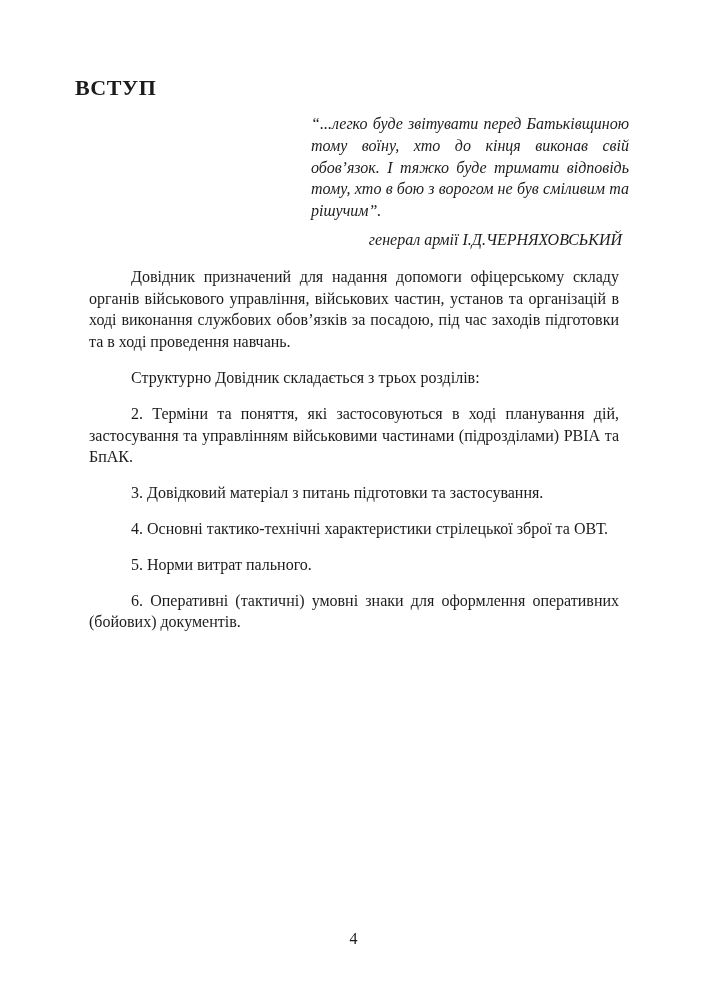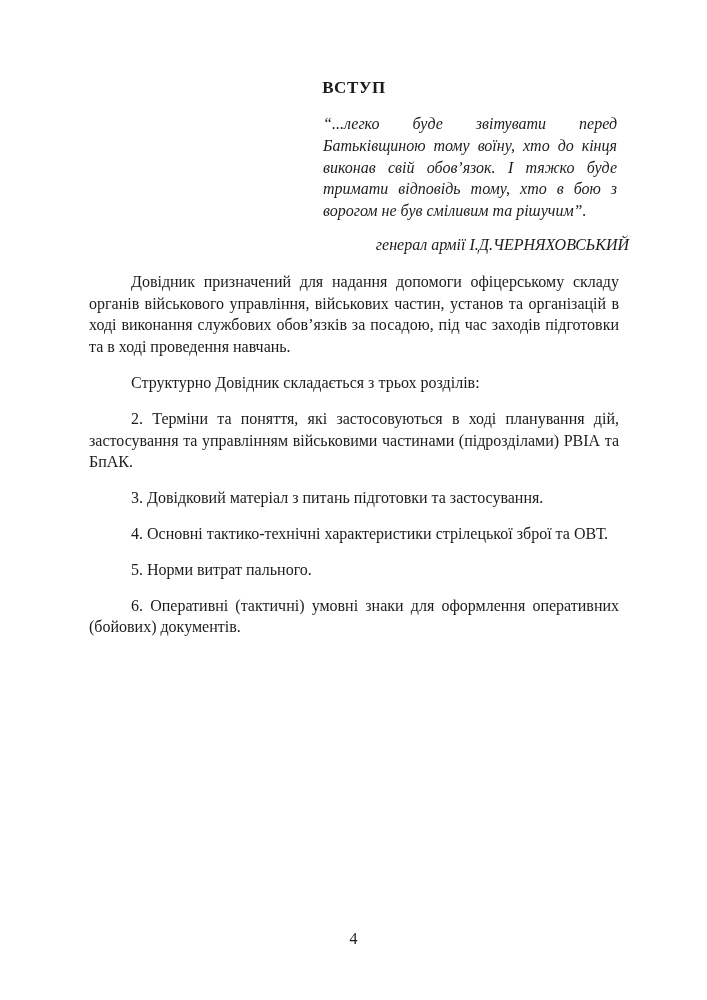--- a/index.html
+++ b/index.html
@@ -14,39 +14,39 @@
     background: #ffffff;
     box-sizing: border-box;
     padding: 0 74px 0 75px;
     font-family: "Liberation Serif", serif;
     color: #1b1b1b;
     overflow: hidden;
   }
   .title {
     margin: 0;
     padding-top: 78px;
-    text-align: center;
-    font-size: 17px;
+    text-align: left;
+    font-size: 22px;
     font-weight: bold;
     letter-spacing: 0.6px;
     line-height: 20px;
   }
   .epigraph {
     width: 318px;
     margin: 15px 4px 0 auto;
     font-style: italic;
     font-size: 16px;
     line-height: 21.8px;
   }
   .epigraph-quote {
-    margin: 12px;
+    margin: 0;
     text-align: justify;
   }
   .epigraph-attribution {
-    margin: 0;
+    margin: 7px;
     text-align: right;
     white-space: nowrap;
   }
   .body-text {
     margin-top: 15px;
     font-size: 16px;
     line-height: 21.8px;
     text-align: justify;
   }
   .body-text p {

